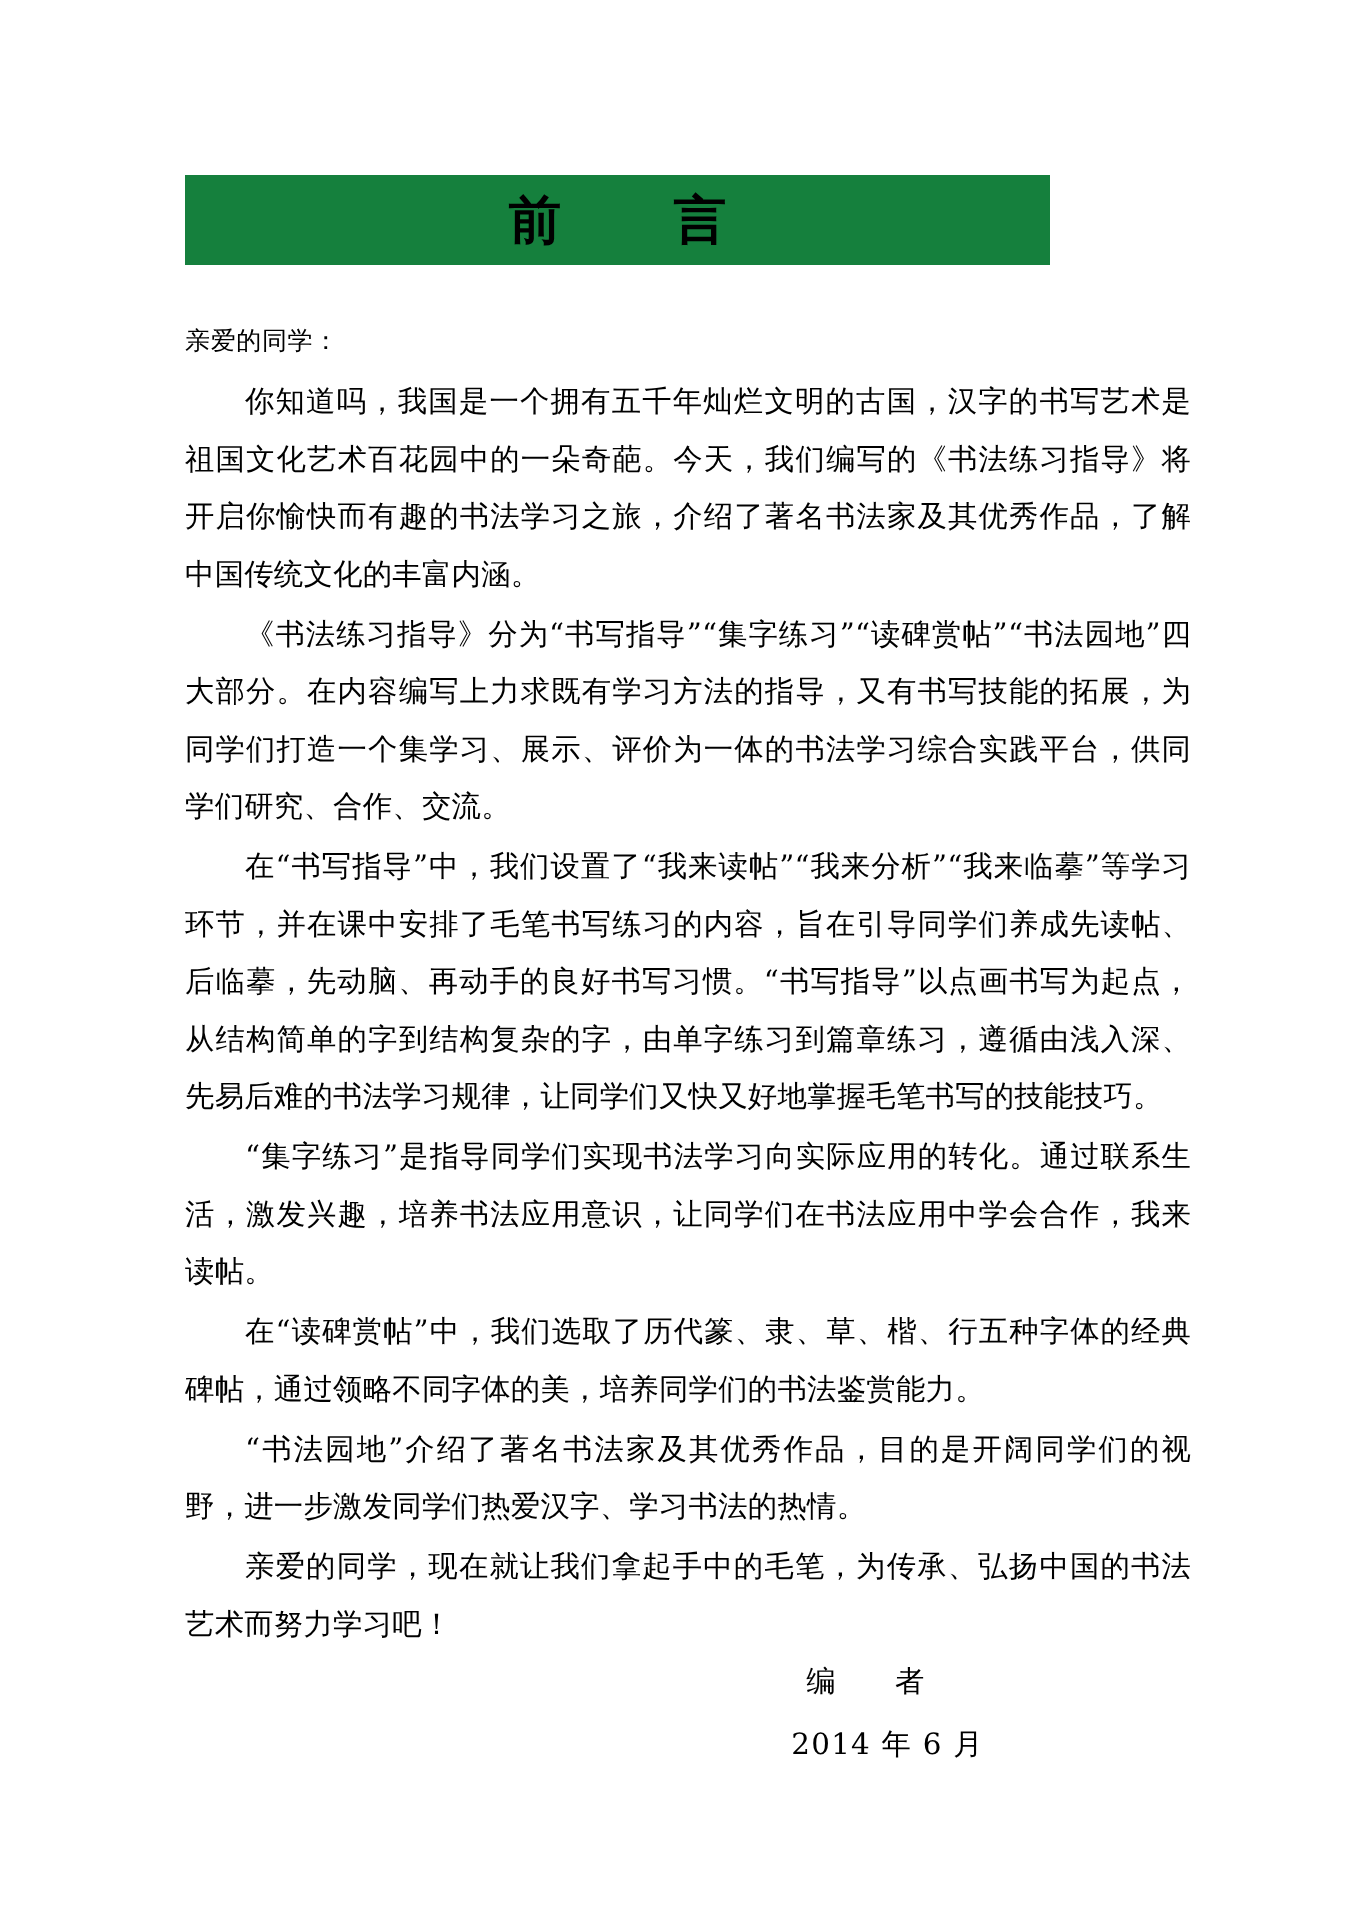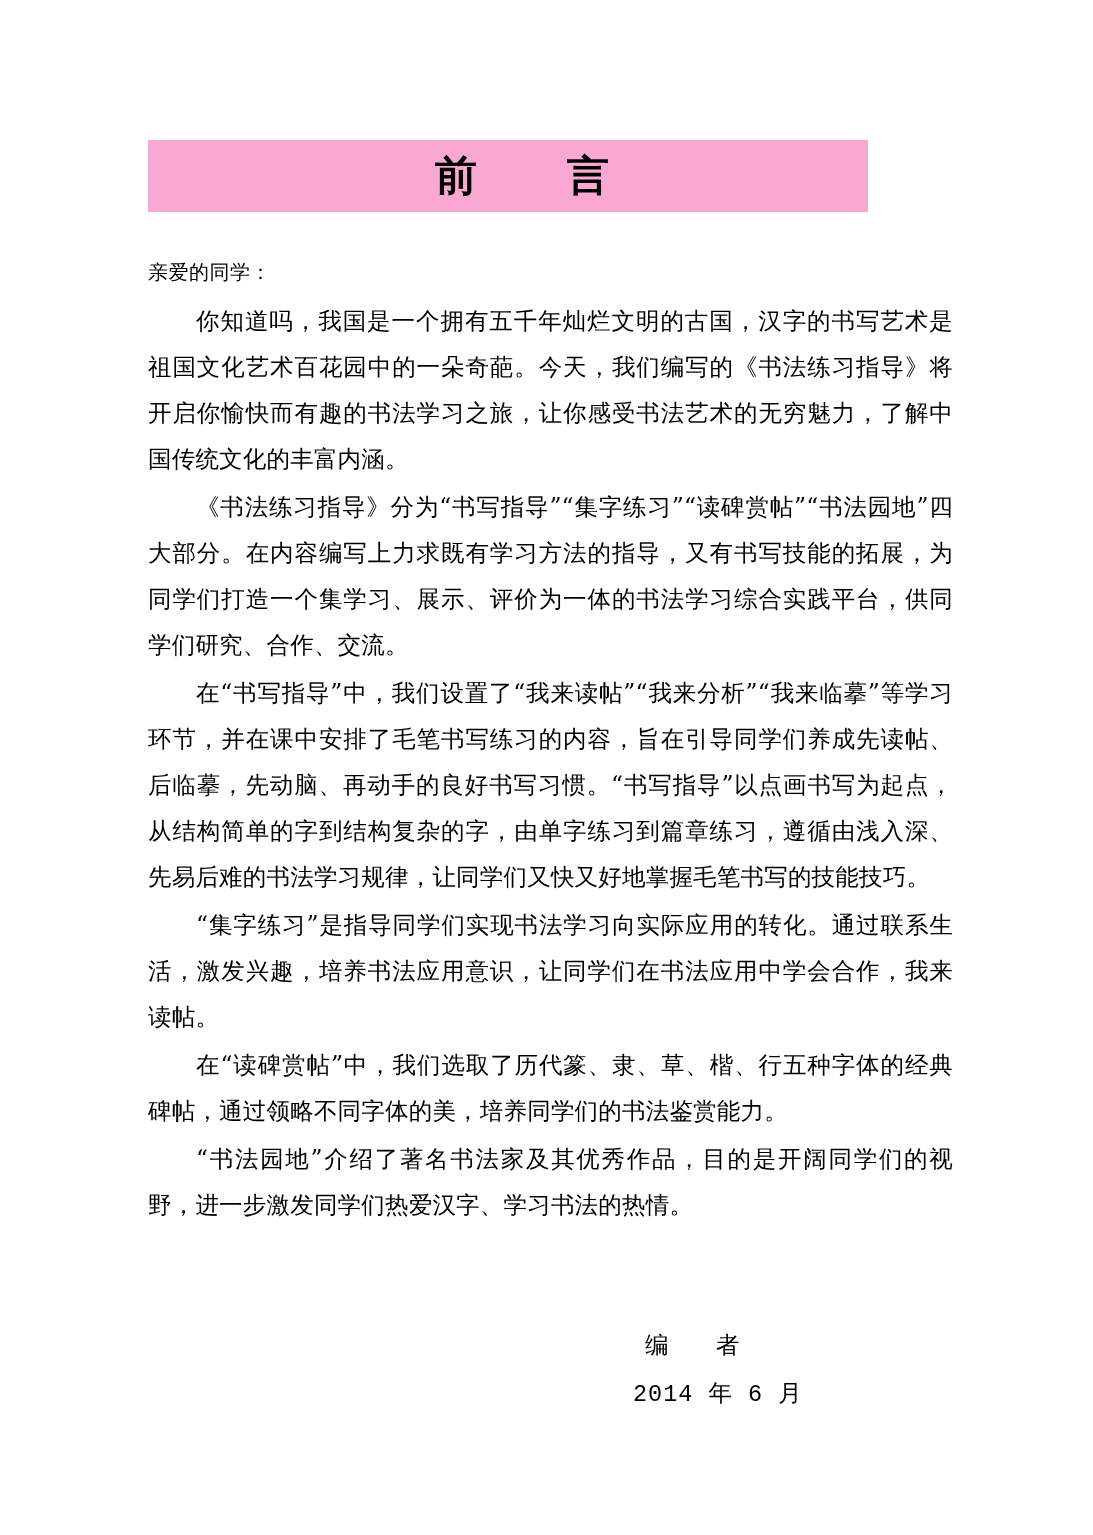--- a/index.html
+++ b/index.html
@@ -22,25 +22,24 @@
     width: 1093px;
     height: 1535px;
     background: #fff;
   }
   .title-banner {
     position: absolute;
     left: 148px;
     top: 140px;
     width: 692px;
     height: 72px;
-    background: #f9a8d4;
+    background: #15803d;
     display: flex;
     align-items: center;
     justify-content: center;
-    padding-left: 28px;
   }
   .title-banner .title-text {
     font-family: "DejaVu Serif", "Liberation Serif", serif;
     font-size: 42px;
     font-weight: bold;
     letter-spacing: 24px;
     text-indent: 24px;
     color: #000;
   }
   .body-block {
@@ -75,40 +74,40 @@
     line-height: 50px;
     letter-spacing: 1px;
   }
   .sig-line.editor {
     letter-spacing: 12px;
     text-indent: 12px;
     padding-right: 58px;
   }
   .sig-line.date {
     padding-right: 58px;
-    font-family: Liberation Mono, monospace;
   }
 </style>
 </head>
 <body>
 
 <div class="page">
 
   <div class="title-banner">
     <div class="title-text">前　言</div>
   </div>
 
   <div class="body-block">
     <p class="salutation">亲爱的同学：</p>
-    <p class="para">你知道吗，我国是一个拥有五千年灿烂文明的古国，汉字的书写艺术是祖国文化艺术百花园中的一朵奇葩。今天，我们编写的《书法练习指导》将开启你愉快而有趣的书法学习之旅，让你感受书法艺术的无穷魅力，了解中国传统文化的丰富内涵。</p>
+    <p class="para">你知道吗，我国是一个拥有五千年灿烂文明的古国，汉字的书写艺术是祖国文化艺术百花园中的一朵奇葩。今天，我们编写的《书法练习指导》将开启你愉快而有趣的书法学习之旅，介绍了著名书法家及其优秀作品，了解中国传统文化的丰富内涵。</p>
     <p class="para">《书法练习指导》分为“书写指导”“集字练习”“读碑赏帖”“书法园地”四大部分。在内容编写上力求既有学习方法的指导，又有书写技能的拓展，为同学们打造一个集学习、展示、评价为一体的书法学习综合实践平台，供同学们研究、合作、交流。</p>
     <p class="para">在“书写指导”中，我们设置了“我来读帖”“我来分析”“我来临摹”等学习环节，并在课中安排了毛笔书写练习的内容，旨在引导同学们养成先读帖、后临摹，先动脑、再动手的良好书写习惯。“书写指导”以点画书写为起点，从结构简单的字到结构复杂的字，由单字练习到篇章练习，遵循由浅入深、先易后难的书法学习规律，让同学们又快又好地掌握毛笔书写的技能技巧。</p>
     <p class="para">“集字练习”是指导同学们实现书法学习向实际应用的转化。通过联系生活，激发兴趣，培养书法应用意识，让同学们在书法应用中学会合作，我来读帖。</p>
     <p class="para">在“读碑赏帖”中，我们选取了历代篆、隶、草、楷、行五种字体的经典碑帖，通过领略不同字体的美，培养同学们的书法鉴赏能力。</p>
     <p class="para">“书法园地”介绍了著名书法家及其优秀作品，目的是开阔同学们的视野，进一步激发同学们热爱汉字、学习书法的热情。</p>
+    <p class="para">亲爱的同学，现在就让我们拿起手中的毛笔，为传承、弘扬中国的书法艺术而努力学习吧！</p>
   </div>
 
   <div class="signature-block">
     <div class="sig-line editor">编　者</div>
     <div class="sig-line date">2014 年 6 月</div>
   </div>
 
 </div>
 
 </body></html>

